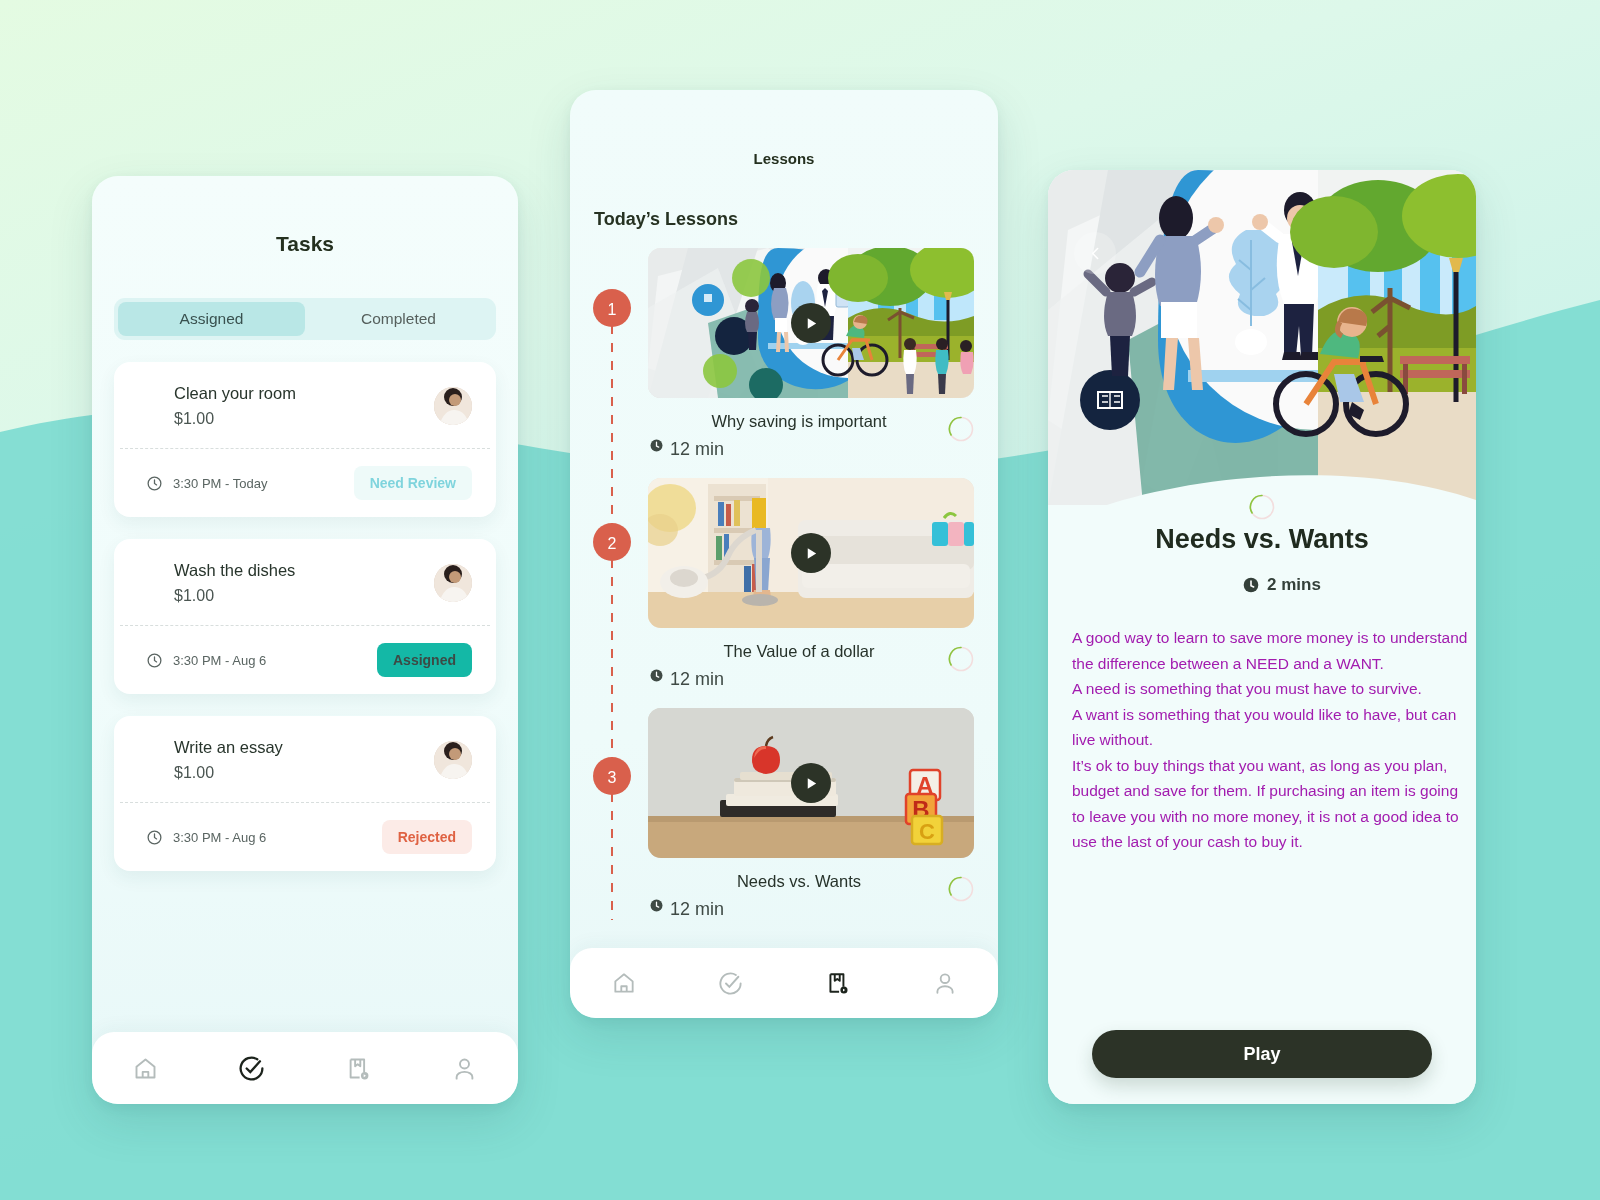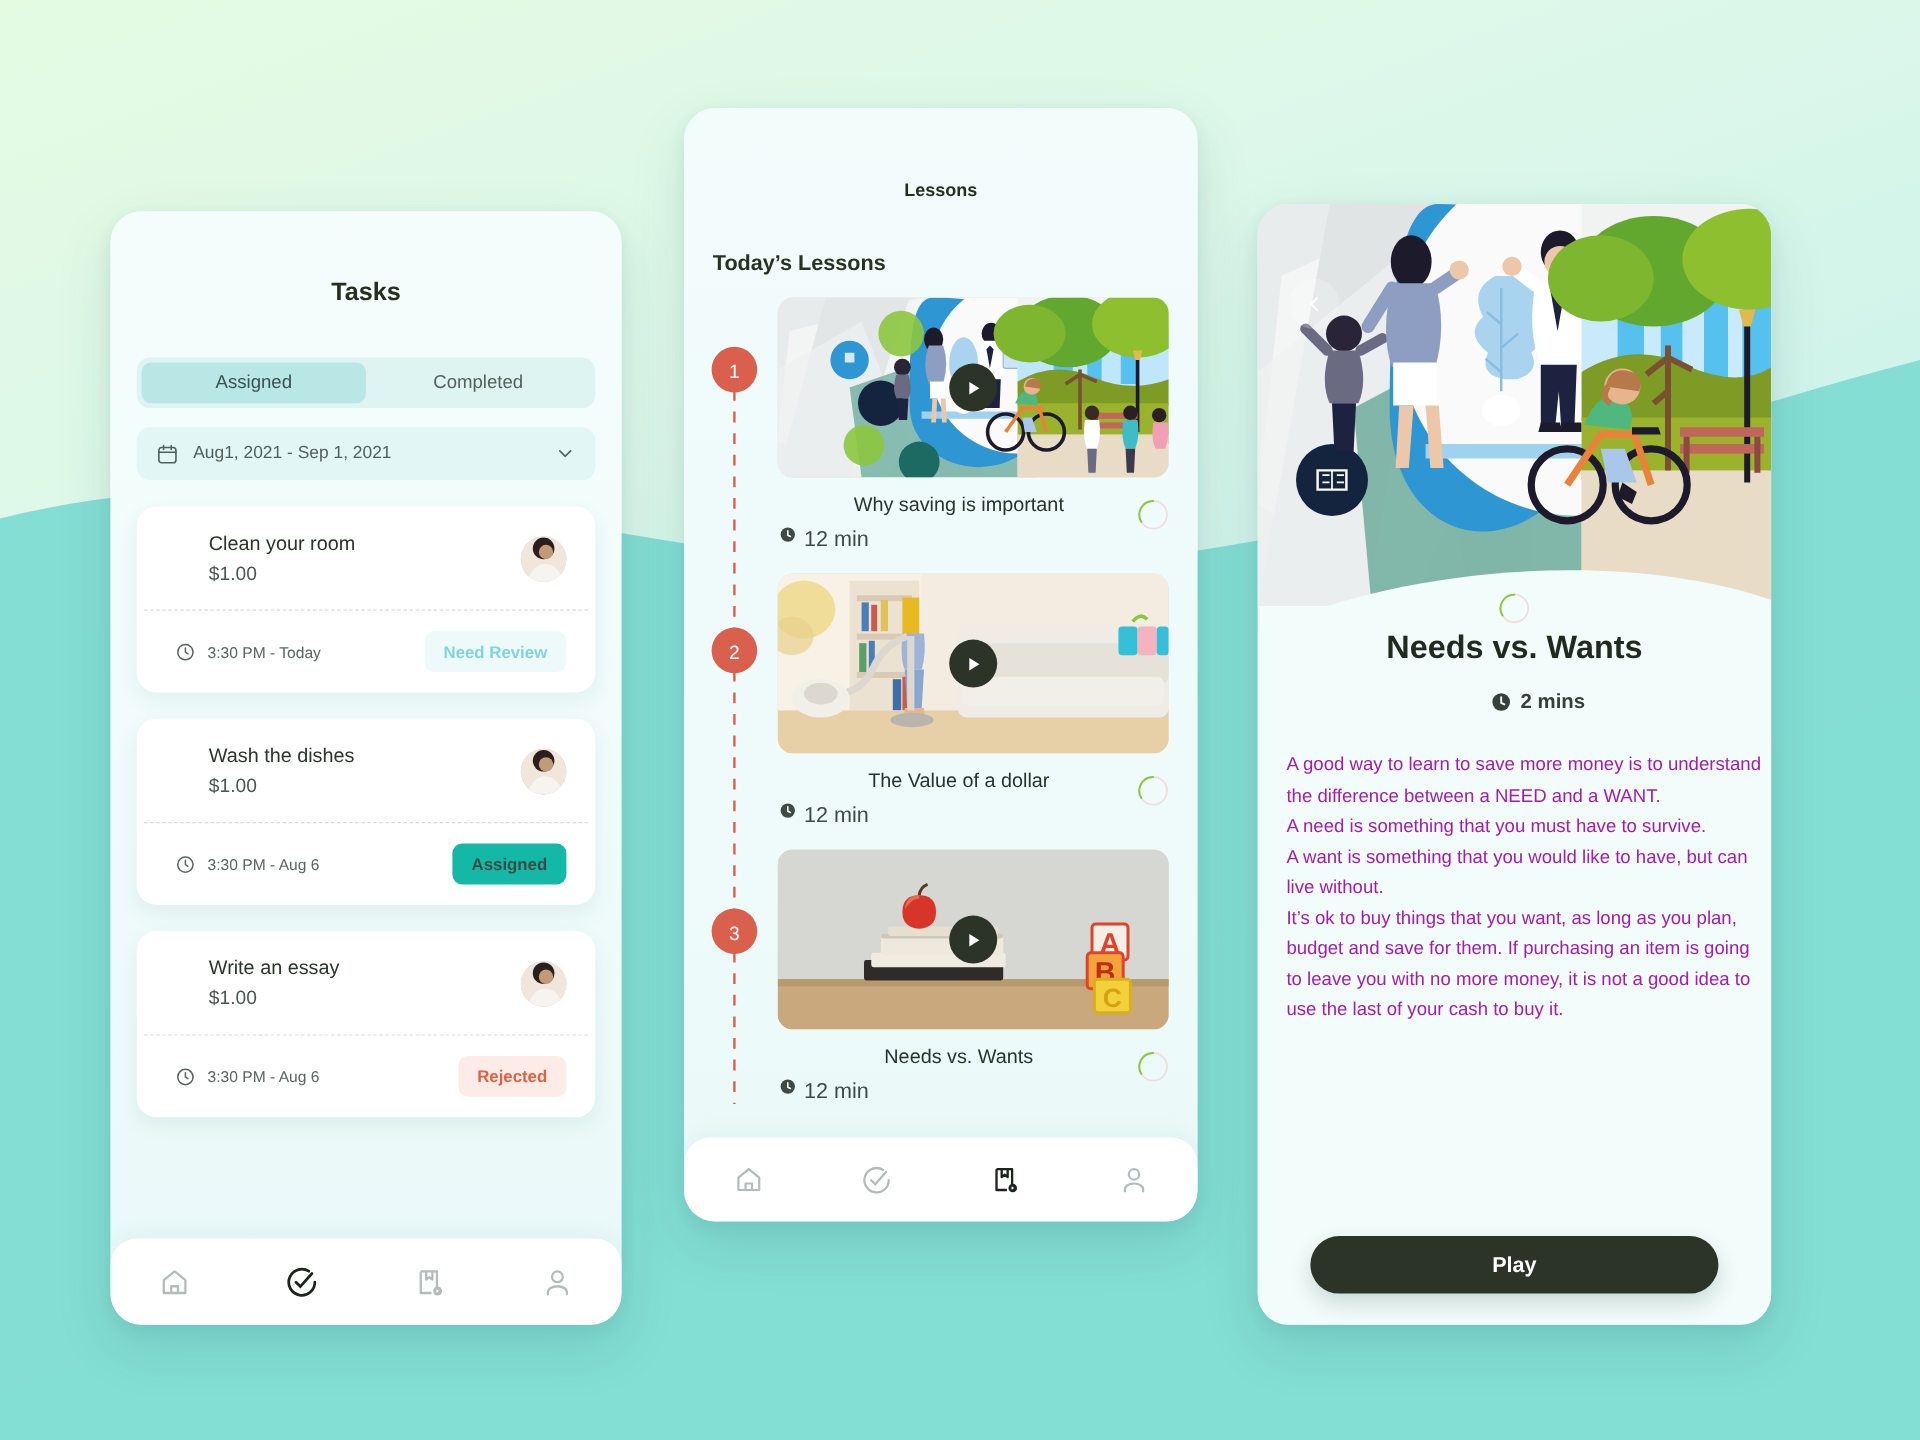--- a/index.html
+++ b/index.html
@@ -115,30 +115,20 @@
 
 <div class="phone" id="phone-tasks">
 
   <div class="p1-title">Tasks</div>
 
   <div class="seg">
     <div class="seg-item active">Assigned</div>
     <div class="seg-item">Completed</div>
   </div>
 
-  <div class="daterow">
-    <svg width="19" height="19" viewBox="0 0 24 24" fill="none" stroke="#51605d" stroke-width="1.7" stroke-linecap="round">
-      <rect x="3" y="5" width="18" height="16" rx="3"></rect>
-        <path d="M3 10h18M8 3v4M16 3v4"></path>
-    </svg>
-    <div class="dtext">Aug1, 2021 - Sep 1, 2021</div>
-    <svg width="18" height="18" viewBox="0 0 24 24" fill="none" stroke="#51605d" stroke-width="1.8" stroke-linecap="round">
-        <path d="M6 9l6 6 6-6"></path>
-      </svg>
-  </div>
 
   <div class="task-card">
     <div class="task-top">
       <div class="tinfo">
         <div class="task-name">Clean your room</div>
         <div class="task-price">$1.00</div>
       </div>
       <div class="avatar">
         <svg width="38" height="38" viewBox="0 0 38 38">
             <rect width="38" height="38" fill="#f0e6dc"></rect>

